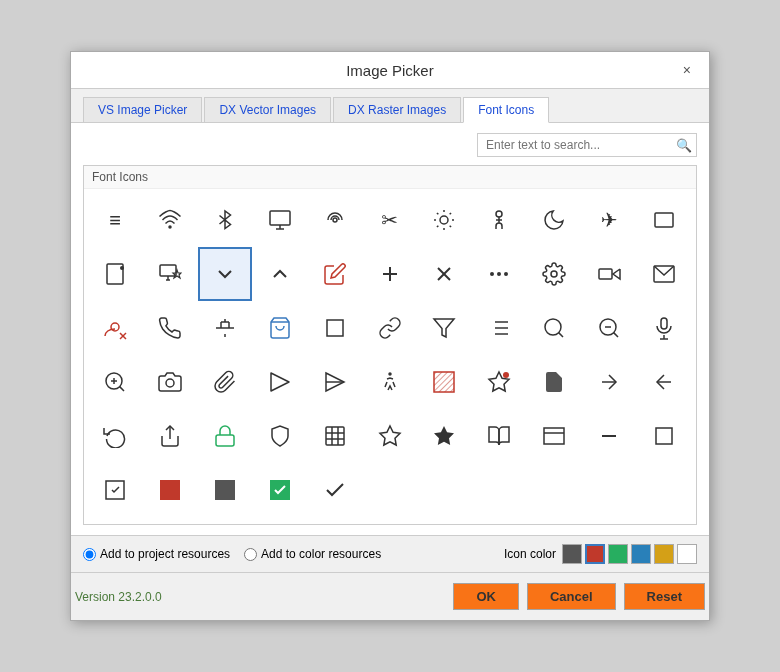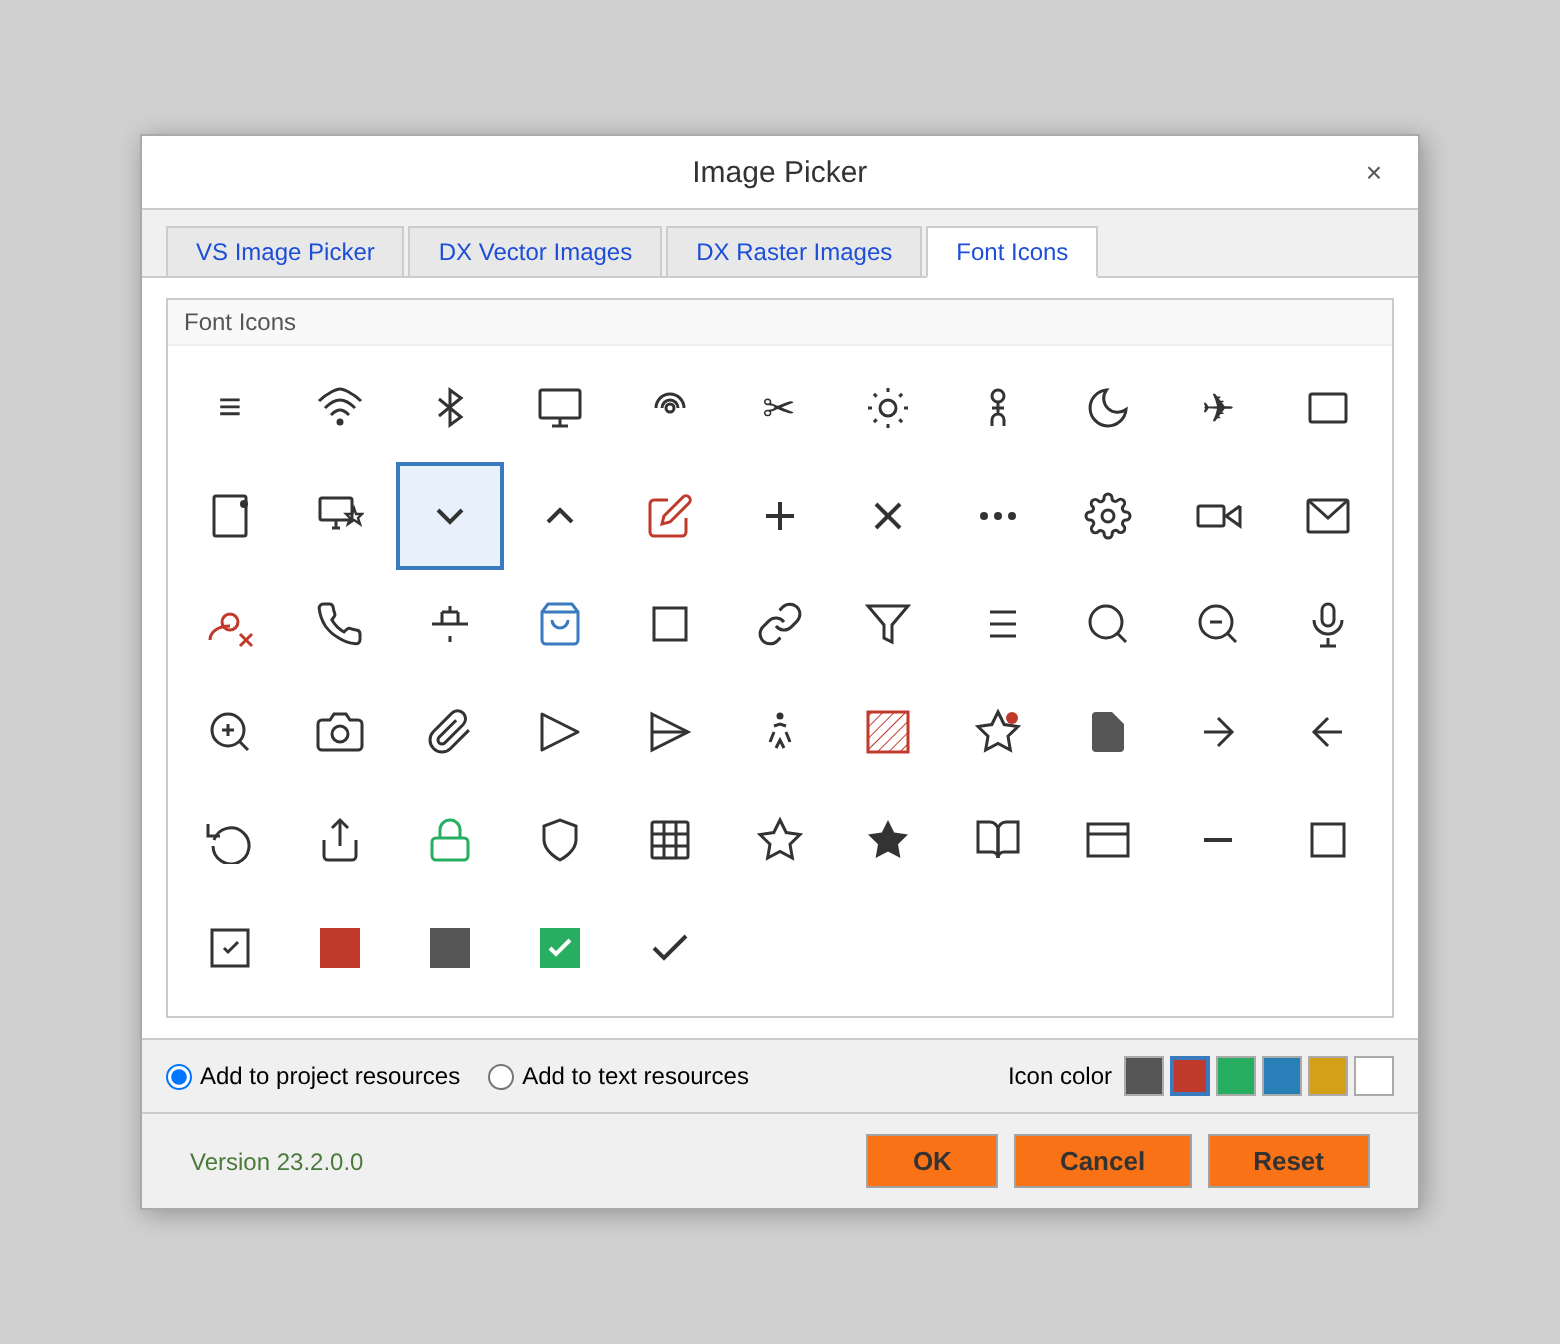--- a/index.html
+++ b/index.html
@@ -170,21 +170,21 @@
       height: 20px;
       border: 2px solid transparent;
       cursor: pointer;
     }
     .color-swatch.selected {
       border: 2px solid #3a7abf;
     }
     .footer-bar {
       background: #f0f0f0;
       border-top: 1px solid #ccc;
-      padding: 10px 24px;
+      padding: 10px 4px;
       display: flex;
       align-items: center;
       justify-content: space-between;
     }
     .version-text {
       font-size: 12px;
       color: #4a7a3a;
     }
     .footer-buttons {
       display: flex;
@@ -215,20 +215,26 @@
   </div>
 
   <div class="tabs-bar">
     <div class="tab">VS Image Picker</div>
     <div class="tab">DX Vector Images</div>
     <div class="tab">DX Raster Images</div>
     <div class="tab active">Font Icons</div>
   </div>
 
   <div class="content-area">
+    <div class="search-row">
+      <div class="search-wrap">
+        <input class="search-input" type="text" placeholder="Enter text to search..." style="">
+        <button class="search-icon-btn">🔍</button>
+      </div>
+    </div>
 
     <div class="panel-scroll-wrap">
       <div class="icon-panel">
         <div class="icon-panel-header">Font Icons</div>
         <div class="icon-grid" id="icon-grid">
         <div class="icon-cell" style="font-size: 20px;">≡</div>
             <div class="icon-cell">
               <svg viewBox="0 0 24 24" fill="none" stroke="currentColor" stroke-width="1.5">
                 <path d="M1.5 8.5C5.5 4.5 10.5 2.5 12 2.5s6.5 2 10.5 6"></path>
                 <path d="M4.5 12C7 9.5 9.5 8 12 8s5 1.5 7.5 4"></path>
@@ -598,21 +604,21 @@
   </div>
 
   <div class="bottom-bar">
     <div class="radio-group">
       <label class="radio-label">
         <input type="radio" name="resource" checked="" style="">
         <span>Add to project resources</span>
       </label>
       <label class="radio-label">
         <input type="radio" name="resource" style="">
-        <span>Add to text resources</span>
+        <span>Add to color resources</span>
       </label>
     </div>
     <div class="color-section">
       <span>Icon color</span>
       <div id="color-swatches" style="display:flex;gap:3px;align-items:center;">
           <div class="color-swatch" style="background: rgb(85, 85, 85); border: 1px solid rgb(170, 170, 170);"></div>
           <div class="color-swatch selected" style="background: rgb(192, 57, 43); border: 2px solid rgb(58, 122, 191);"></div>
           <div class="color-swatch" style="background: rgb(39, 174, 96); border: 1px solid rgb(170, 170, 170);"></div>
           <div class="color-swatch" style="background: rgb(41, 128, 185); border: 1px solid rgb(170, 170, 170);"></div>
           <div class="color-swatch" style="background: rgb(212, 160, 23); border: 1px solid rgb(170, 170, 170);"></div>

